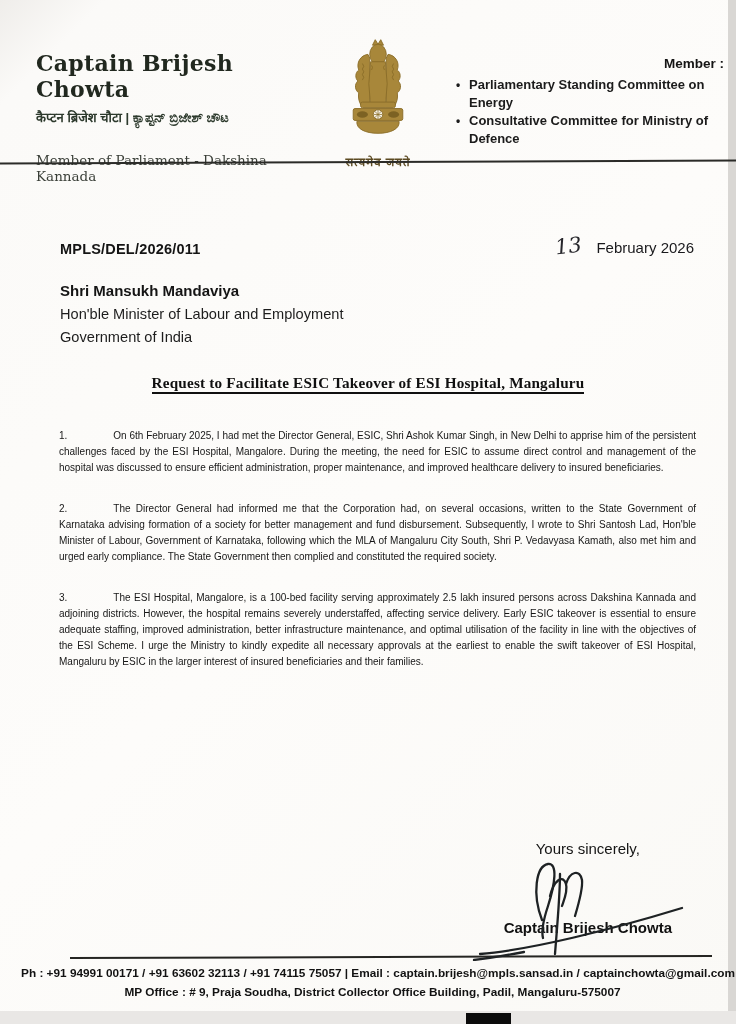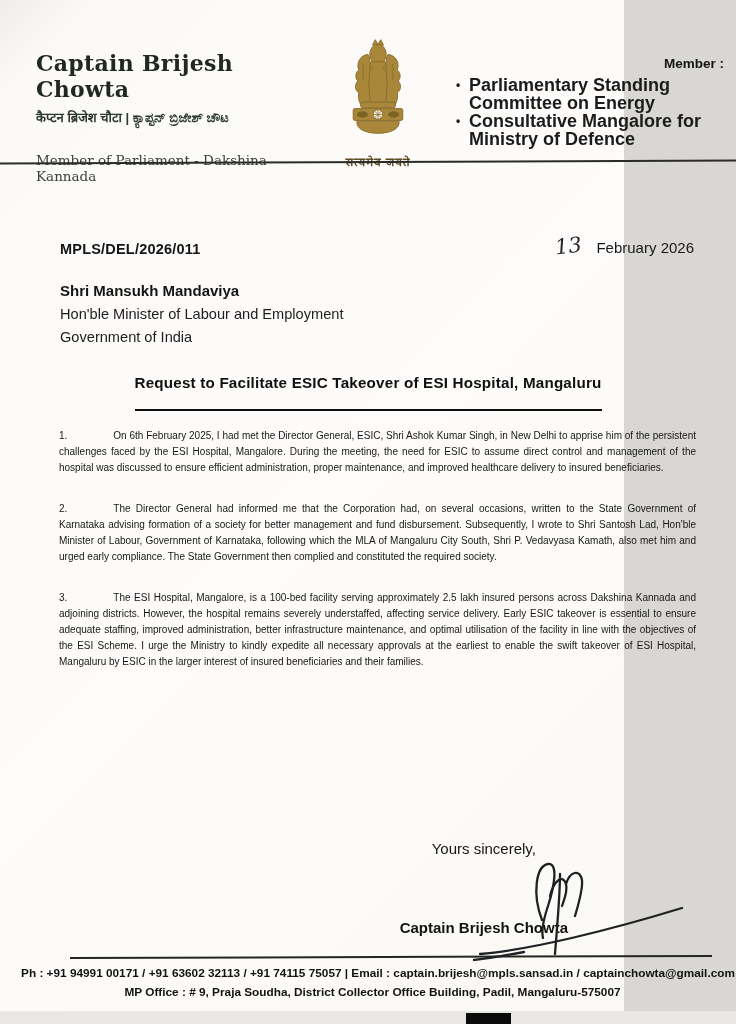--- a/index.html
+++ b/index.html
@@ -5,21 +5,21 @@
   html,body{margin:0;padding:0;}
   body{
     width:736px;height:1024px;
     background:#d9d7d4;
     font-family:"Liberation Sans", sans-serif;
     color:#1c1c1c;
     overflow:hidden;
   }
   .page{
     position:relative;
-    width:624px;height:1024px;
+    width:728px;height:1024px;
     background:
       linear-gradient(135deg, #efedea 0%, #fbfaf8 6%, #fdfcfa 50%, #faf9f6 100%);
   }
   
   .lh-left{position:absolute;left:36px;top:50px;width:290px;}
   .lh-name{
     font-family:"DejaVu Serif","Liberation Serif",serif;
     font-weight:bold;font-size:22px;color:#21281f;letter-spacing:.3px;
   }
   .lh-bilingual{
@@ -32,21 +32,21 @@
   }
   .emblem-wrap{position:absolute;left:329px;top:36px;width:98px;text-align:center;}
   .emblem-motto{
     margin-top:2px;font-size:11.5px;font-weight:bold;color:#5c4a22;
     letter-spacing:1px;white-space:nowrap;
   }
   .lh-right{position:absolute;left:456px;top:56px;width:268px;}
   .lh-member-heading{font-size:13.5px;font-weight:bold;color:#151515;margin-bottom:5px;text-align:right;}
   .lh-member-list{margin:0;padding:0;list-style:none;}
   .lh-member-list li{
-    font-size:18px;font-weight:bold;color:#1b1b1b;line-height:18px;
+    font-size:13px;font-weight:bold;color:#1b1b1b;line-height:18px;
     padding-left:13px;position:relative;
   }
   .lh-member-list li::before{
     content:"•";position:absolute;left:0;top:0;font-size:12px;color:#1b1b1b;
   }
   .header-rule{
     position:absolute;left:0;top:161px;width:736px;height:2px;
     background:#2b2b28;transform:rotate(-.25deg);
   }
   
@@ -63,21 +63,21 @@
   
   .addressee{position:absolute;left:60px;top:279px;}
   .addr-name{font-size:15px;font-weight:bold;color:#141414;line-height:24px;}
   .addr-line{font-size:14.6px;color:#1d1d1d;line-height:23px;}
   
   .subject{
     position:absolute;left:0;top:374px;width:736px;text-align:center;
   }
   .subject span{
     font-size:15.2px;font-weight:bold;color:#101010;
-    border-bottom:2px solid #101010;padding-bottom:18px;letter-spacing:.2px;
+    border-bottom:2px solid #101010;padding-bottom:1px;letter-spacing:.2px;font-family:Liberation Serif, serif;
   }
   
   .body-text{position:absolute;left:59px;top:428px;width:637px;}
   .para{
     margin:0 0 25px 0;
     font-size:10px;line-height:16px;color:#161616;
     text-align:justify;
   }
   .pnum{font-weight:normal;}
   .ptab{display:inline-block;width:46px;}
@@ -155,21 +155,21 @@
         </g>
       </svg>
     </span>
     <div class="emblem-motto">सत्यमेव जयते</div>
   </div>
 
   <div class="lh-right">
     <div class="lh-member-heading">Member :</div>
     <ul class="lh-member-list">
       <li>Parliamentary Standing Committee on Energy</li>
-      <li>Consultative Mangalore for Ministry of Defence</li>
+      <li>Consultative Committee for Ministry of Defence</li>
     </ul>
   </div>
 
   <div class="header-rule"></div>
 
   <div class="ref-row">
     <span class="ref-no">MPLS/DEL/2026/011</span>
     <span class="date-block">
       <span class="date-day">13</span>
       <span class="date-month">February 2026</span>

